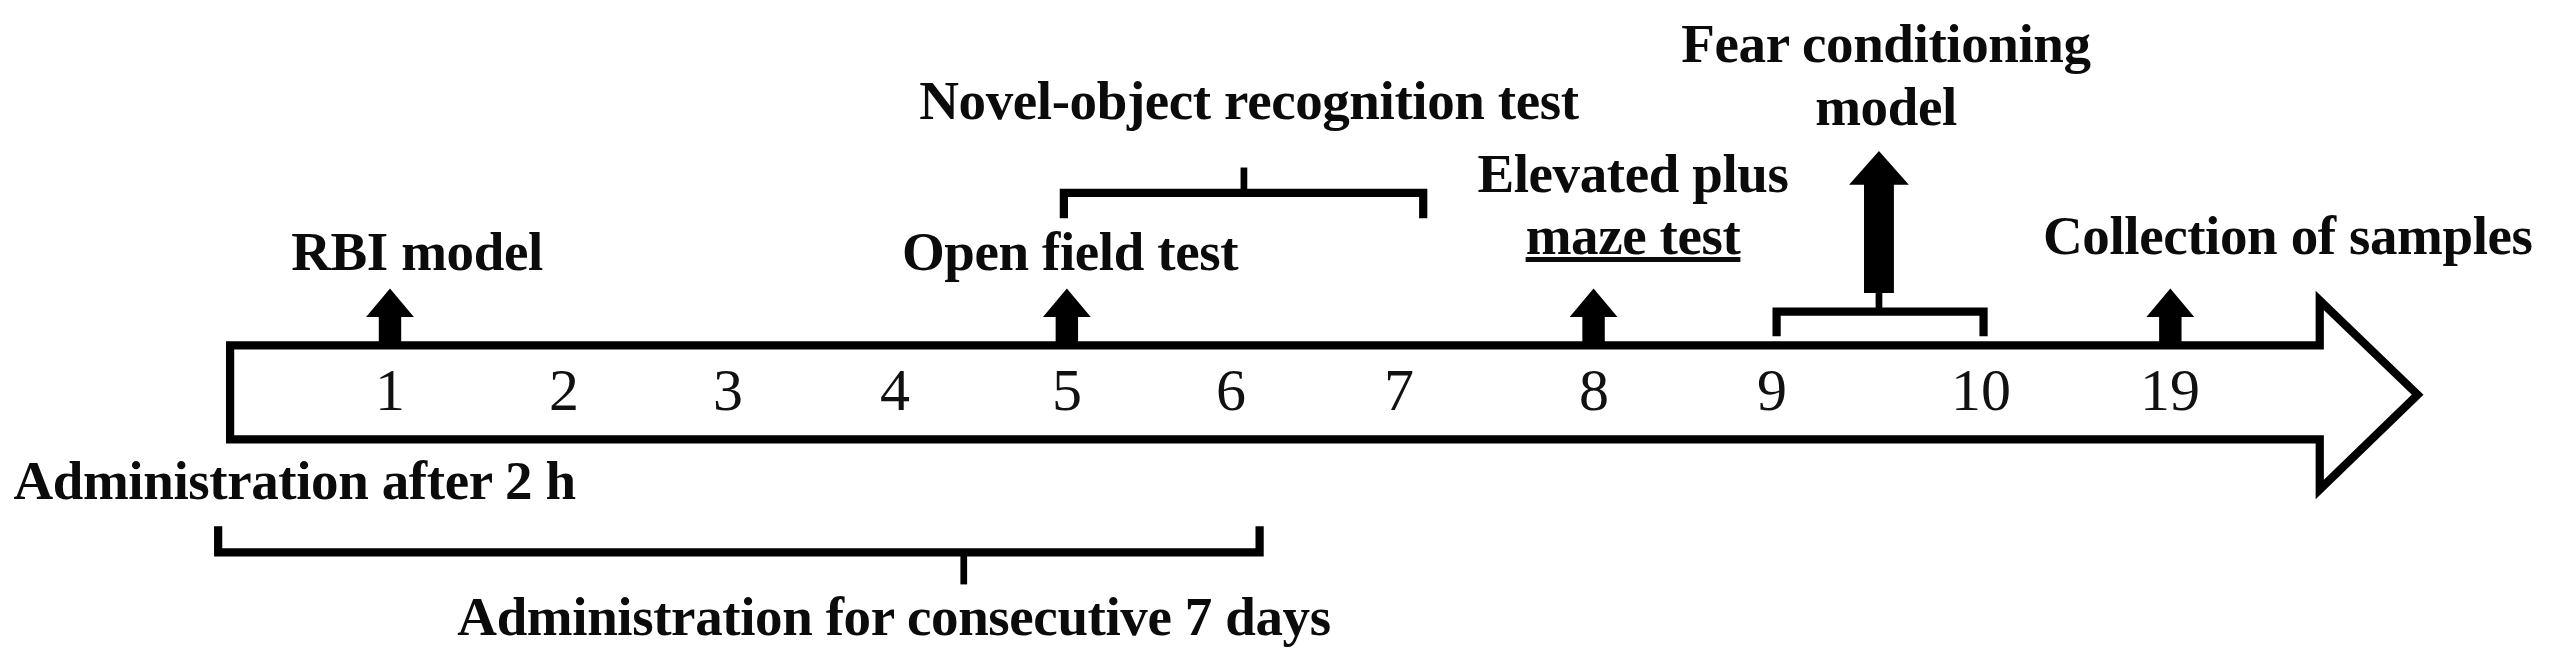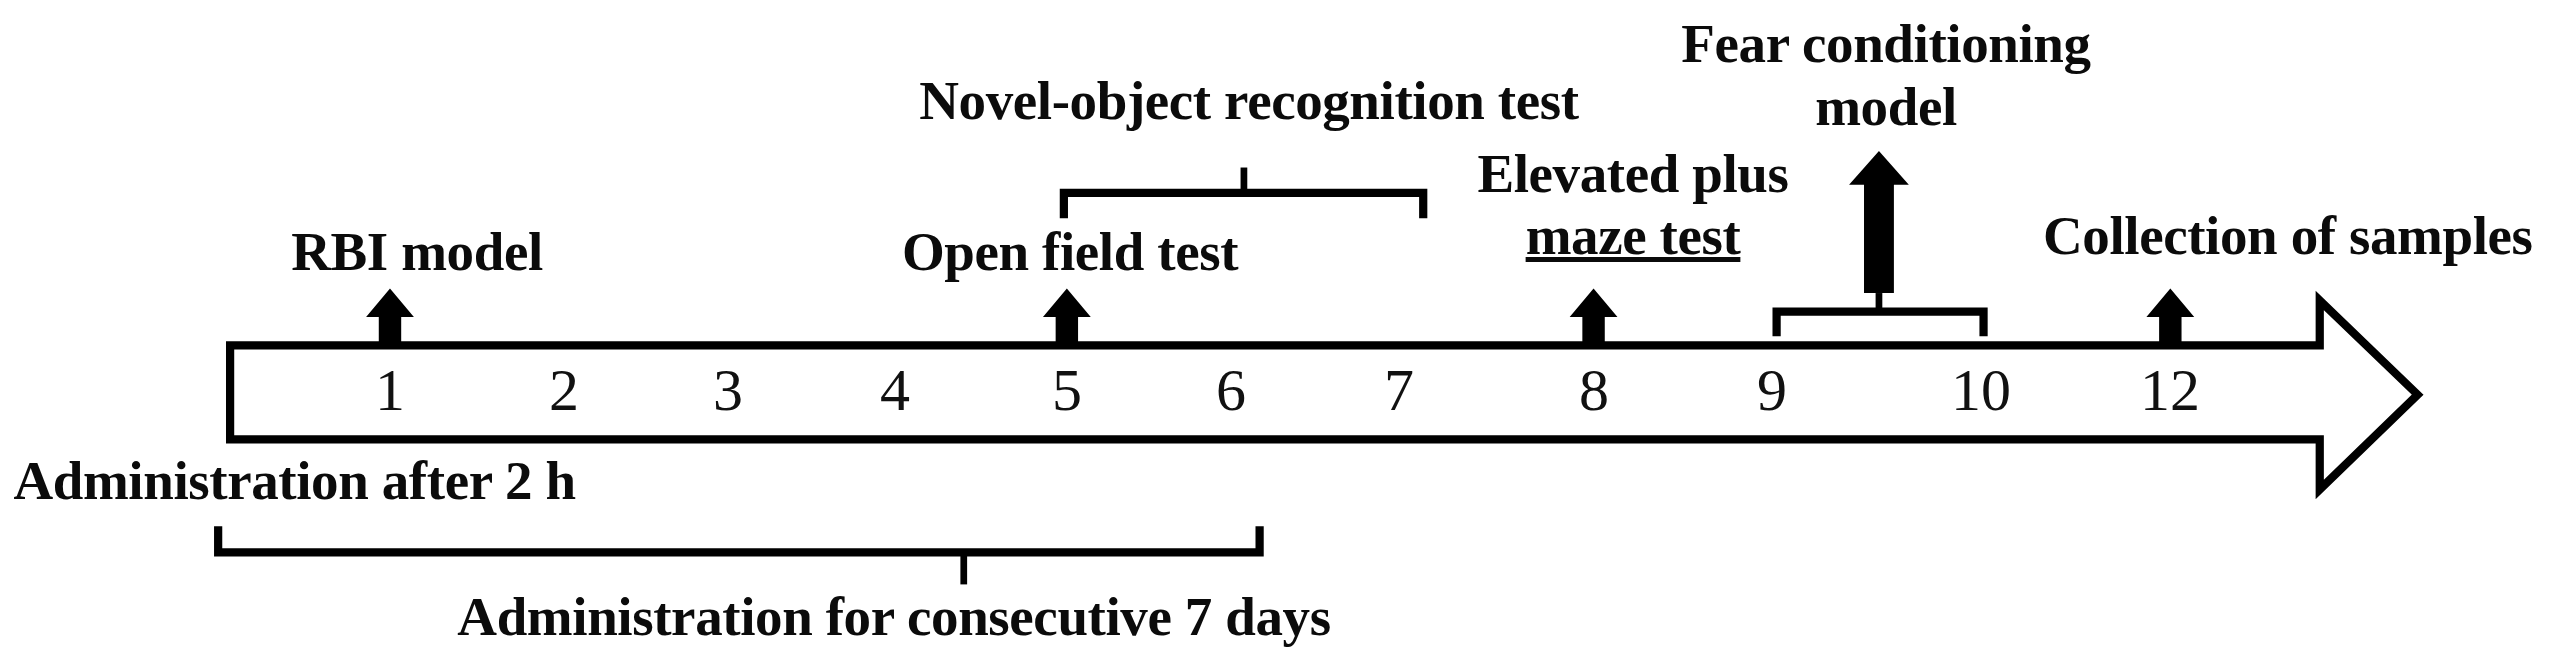--- a/index.html
+++ b/index.html
@@ -85,16 +85,16 @@
   <div class="daynum" style="left:390px;top:360px;">1</div>
   <div class="daynum" style="left:564px;top:360px;">2</div>
   <div class="daynum" style="left:728px;top:360px;">3</div>
   <div class="daynum" style="left:895px;top:360px;">4</div>
   <div class="daynum" style="left:1067px;top:360px;">5</div>
   <div class="daynum" style="left:1231px;top:360px;">6</div>
   <div class="daynum" style="left:1399px;top:360px;">7</div>
   <div class="daynum" style="left:1594px;top:360px;">8</div>
   <div class="daynum" style="left:1772px;top:360px;">9</div>
   <div class="daynum" style="left:1981px;top:360px;">10</div>
-  <div class="daynum" style="left:2170px;top:360px;">12</div>
+  <div class="daynum" style="left:2170px;top:360px;">19</div>
 
 </div>
 
 
 </body></html>

